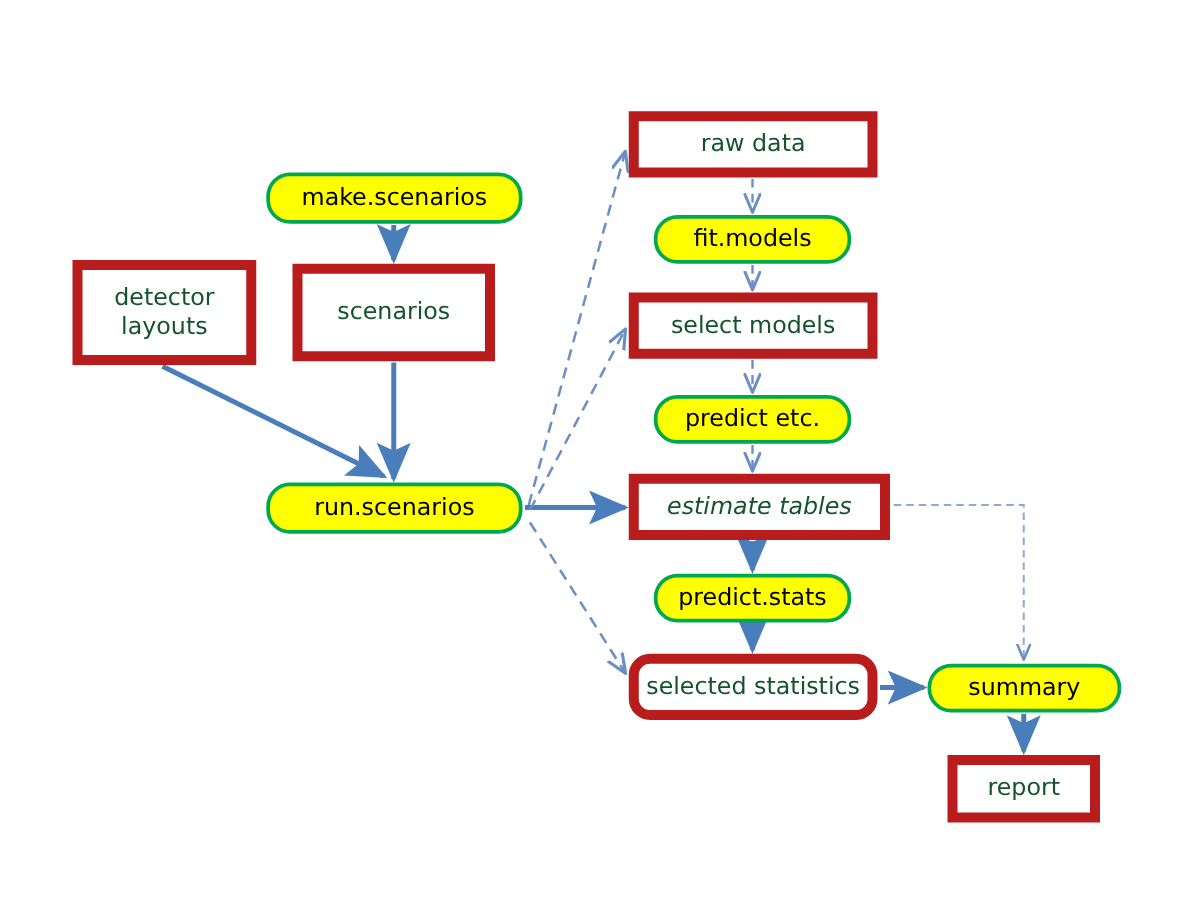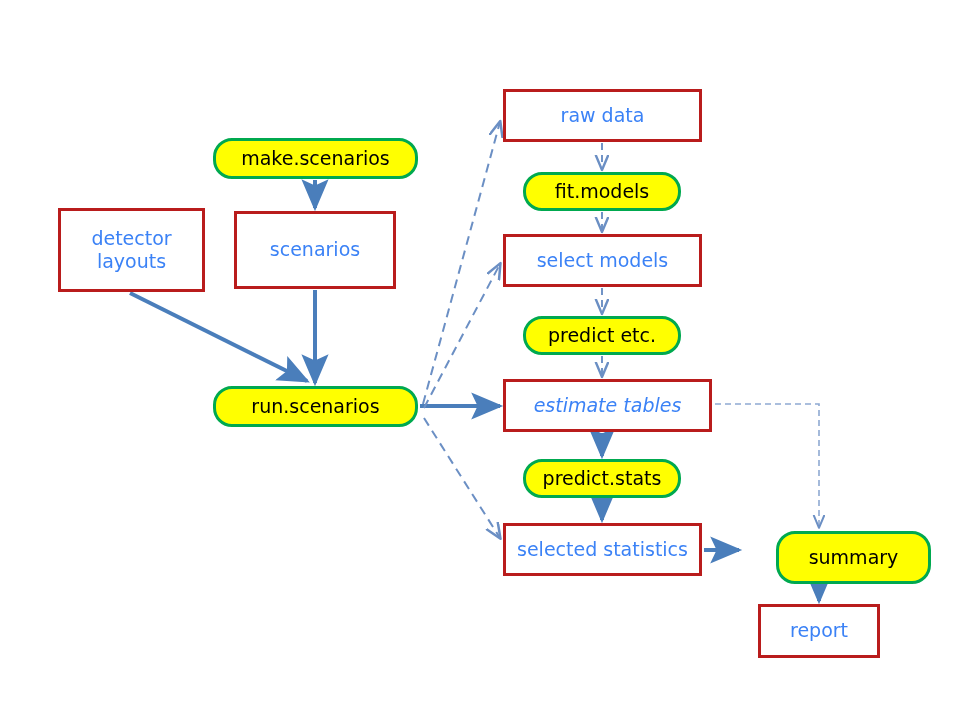--- a/index.html
+++ b/index.html
@@ -29,22 +29,22 @@
     box-sizing: border-box;
     display: flex;
     align-items: center;
     justify-content: center;
     text-align: center;
     line-height: 1.22;
     z-index: 2;
   }
   .node.data-node {
     background: #ffffff;
-    border: 3px solid #b91c1c;
-    color: #3b82f6;
+    border: 8px solid #b91c1c;
+    color: #14532d;
     font-size: 19px;
   }
   .node.func-node {
     background: #ffff00;
     border: 3px solid #00a94f;
     border-radius: 19px;
     color: #000000;
     font-size: 19px;
   }
   .node .label {
@@ -129,25 +129,25 @@
   </div>
 
   <div class="node data-node" style="left:503px; top:379px; width:209px; height:53px;font-style:italic;">
     <span class="label">estimate tables</span>
   </div>
 
   <div class="node func-node" style="left:523px; top:459px; width:158px; height:39px;">
     <span class="label">predict.stats</span>
   </div>
 
-  <div class="node data-node" style="left:503px; top:523px; width:199px; height:53px;">
+  <div class="node data-node" style="left:503px; top:523px; width:199px; height:53px;border-radius:17px;">
     <span class="label">selected statistics</span>
   </div>
 
-  <div class="node func-node" style="left:776px; top:531px; width:155px; height:53px;">
+  <div class="node func-node" style="left:742px; top:531px; width:155px; height:39px;">
     <span class="label">summary</span>
   </div>
 
   <div class="node data-node" style="left:758px; top:604px; width:122px; height:54px;">
     <span class="label">report</span>
   </div>
 
 </div>
 
 </body></html>

